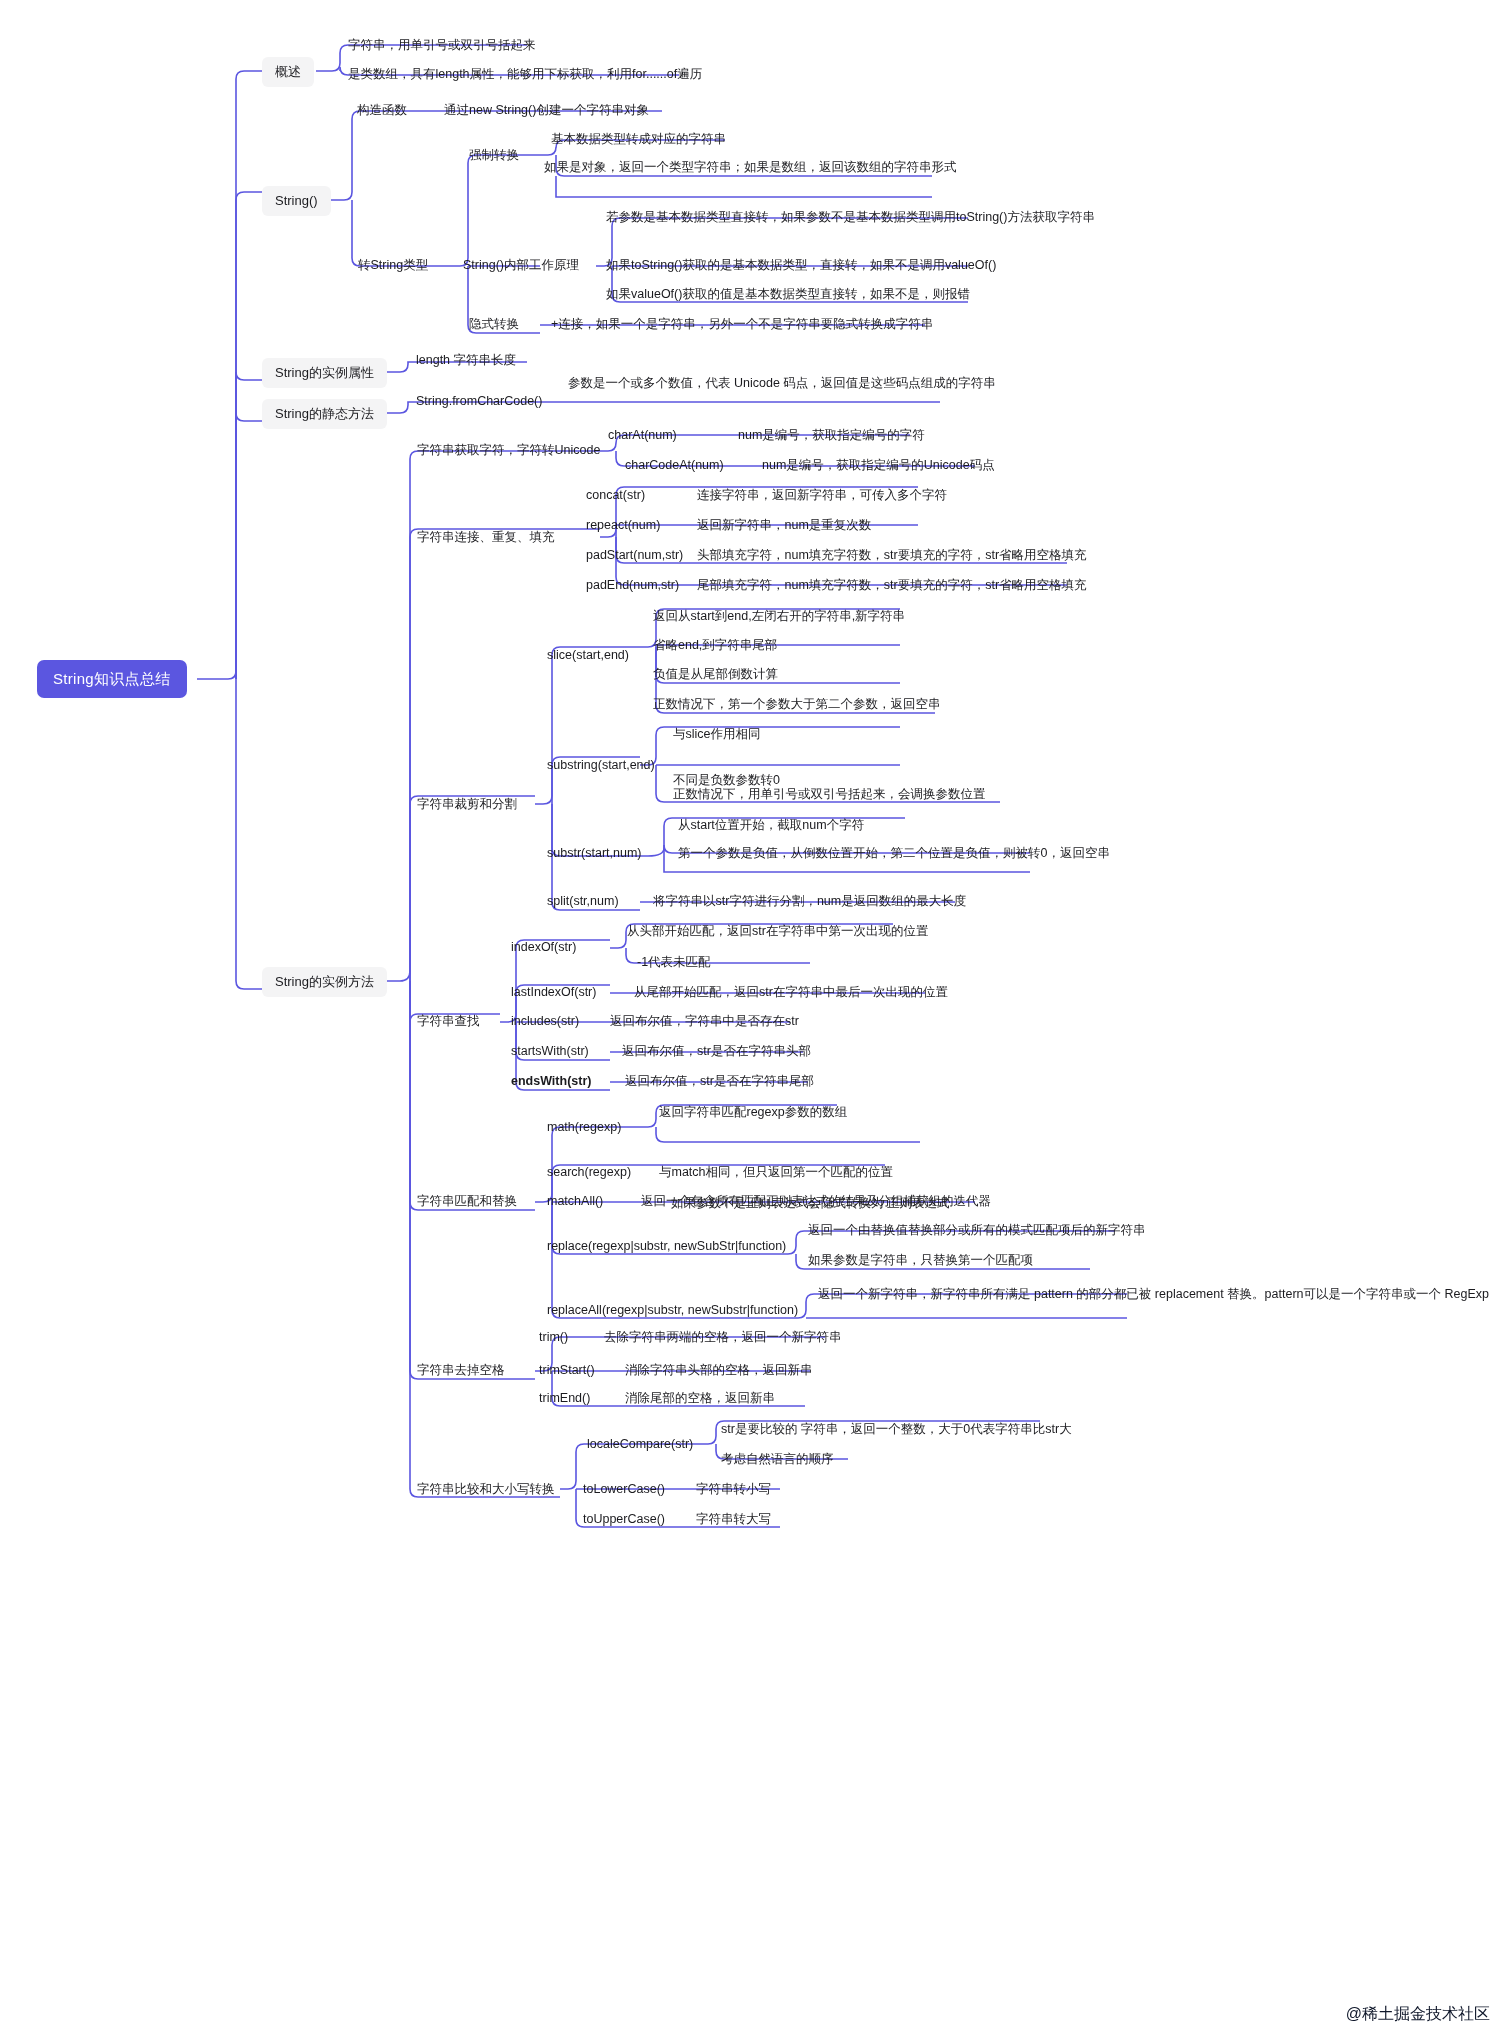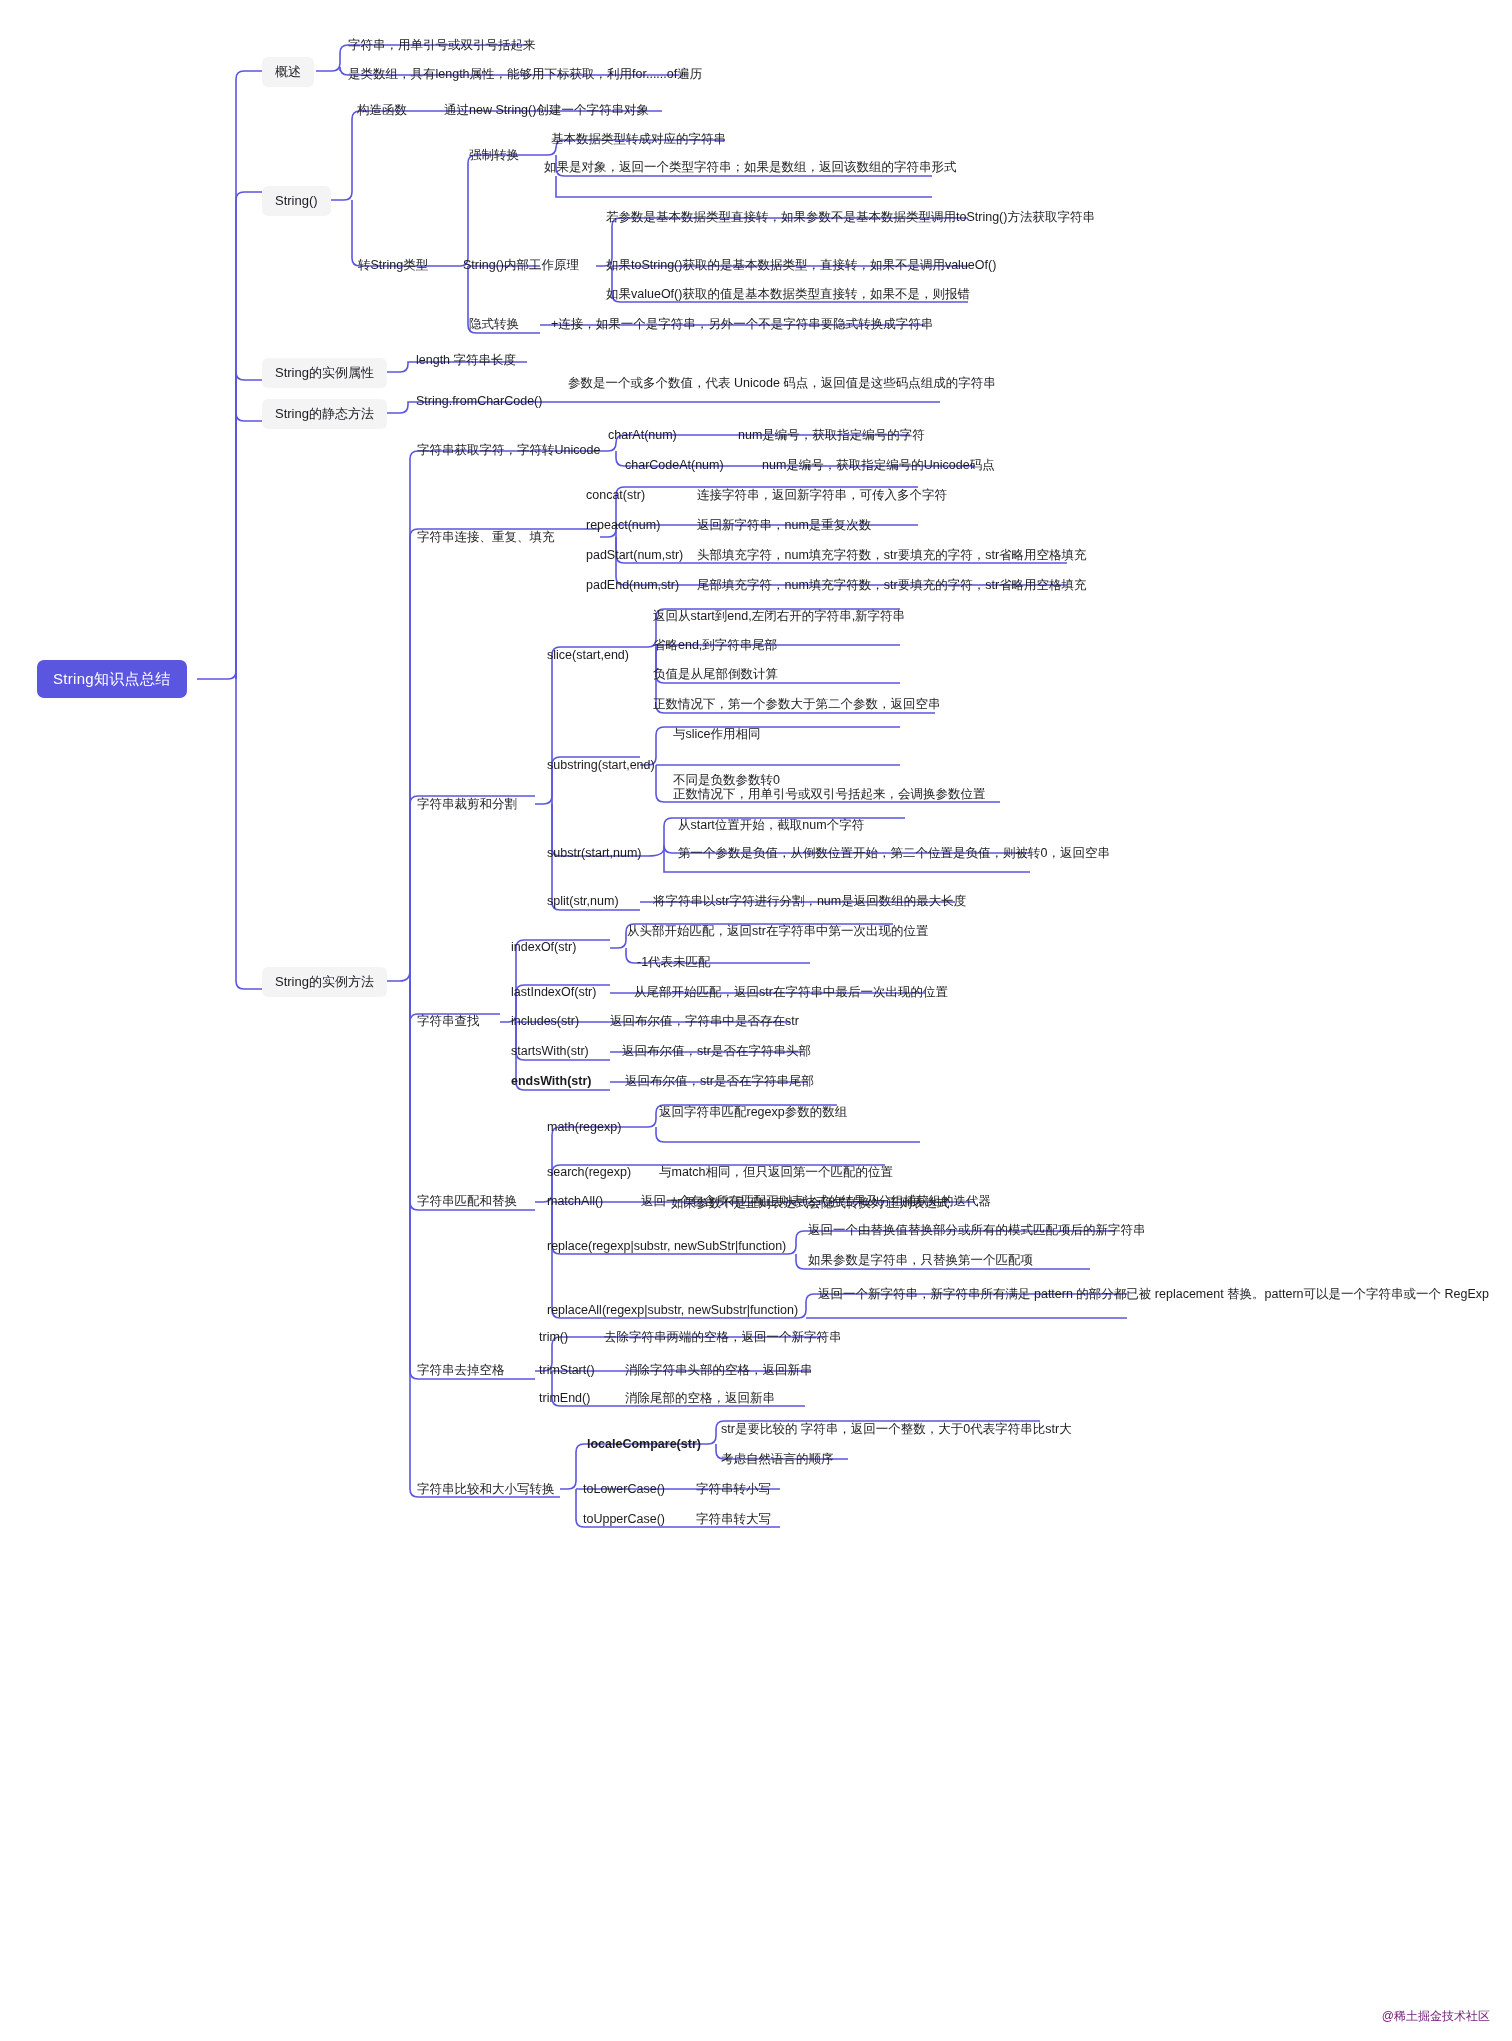--- a/index.html
+++ b/index.html
@@ -47,22 +47,22 @@
     font-size:12.5px;
     line-height:17.5px;
     color:#1b1b1f;
     white-space:nowrap;
   }
 
   .wm{
     position:absolute;
     right:22px;
     bottom:16px;
-    font-size:12px;
-    color:#701a75;
+    font-size:16px;
+    color:#0f172a;
     white-space:nowrap;
   }
 </style>
 </head>
 <body>
 
 <div id="canvas">
 
   <svg id="wires" viewBox="0 0 1512 2041">
     <g fill="none" stroke="#5b56e0" stroke-width="1.6">
@@ -284,21 +284,21 @@
 
   <div class="lbl" style="left:417px;top:1362px;">字符串去掉空格</div>
   <div class="lbl" style="left:539px;top:1329px;">trim()</div>
   <div class="lbl" style="left:604px;top:1329px;">去除字符串两端的空格，返回一个新字符串</div>
   <div class="lbl" style="left:539px;top:1362px;">trimStart()</div>
   <div class="lbl" style="left:625px;top:1362px;">消除字符串头部的空格，返回新串</div>
   <div class="lbl" style="left:539px;top:1390px;">trimEnd()</div>
   <div class="lbl" style="left:625px;top:1390px;">消除尾部的空格，返回新串</div>
 
   <div class="lbl" style="left:417px;top:1481px;">字符串比较和大小写转换</div>
-  <div class="lbl" style="left:587px;top:1436px;font-weight:bold;">localeCompare(str)</div>
+  <div class="lbl" style="left:587px;top:1436px;">localeCompare(str)</div>
   <div class="lbl" style="left:721px;top:1421px;">str是要比较的 字符串，返回一个整数，大于0代表字符串比str大</div>
   <div class="lbl" style="left:721px;top:1451px;">考虑自然语言的顺序</div>
   <div class="lbl" style="left:583px;top:1481px;">toLowerCase()</div>
   <div class="lbl" style="left:696px;top:1481px;">字符串转小写</div>
   <div class="lbl" style="left:583px;top:1511px;">toUpperCase()</div>
   <div class="lbl" style="left:696px;top:1511px;">字符串转大写</div>
 
   <div class="wm">@稀土掘金技术社区</div>
 </div>
 

